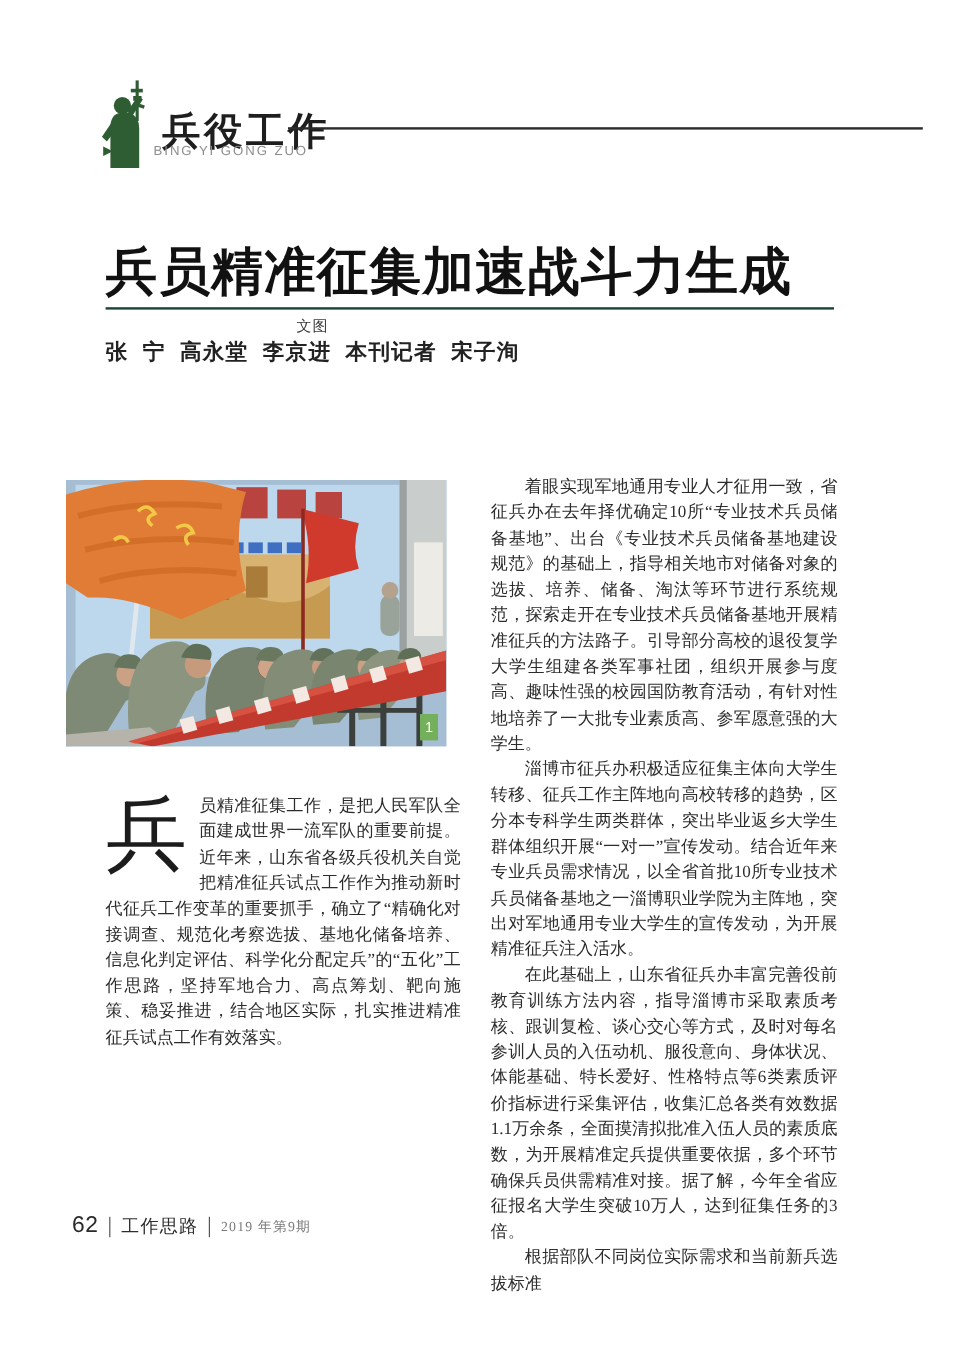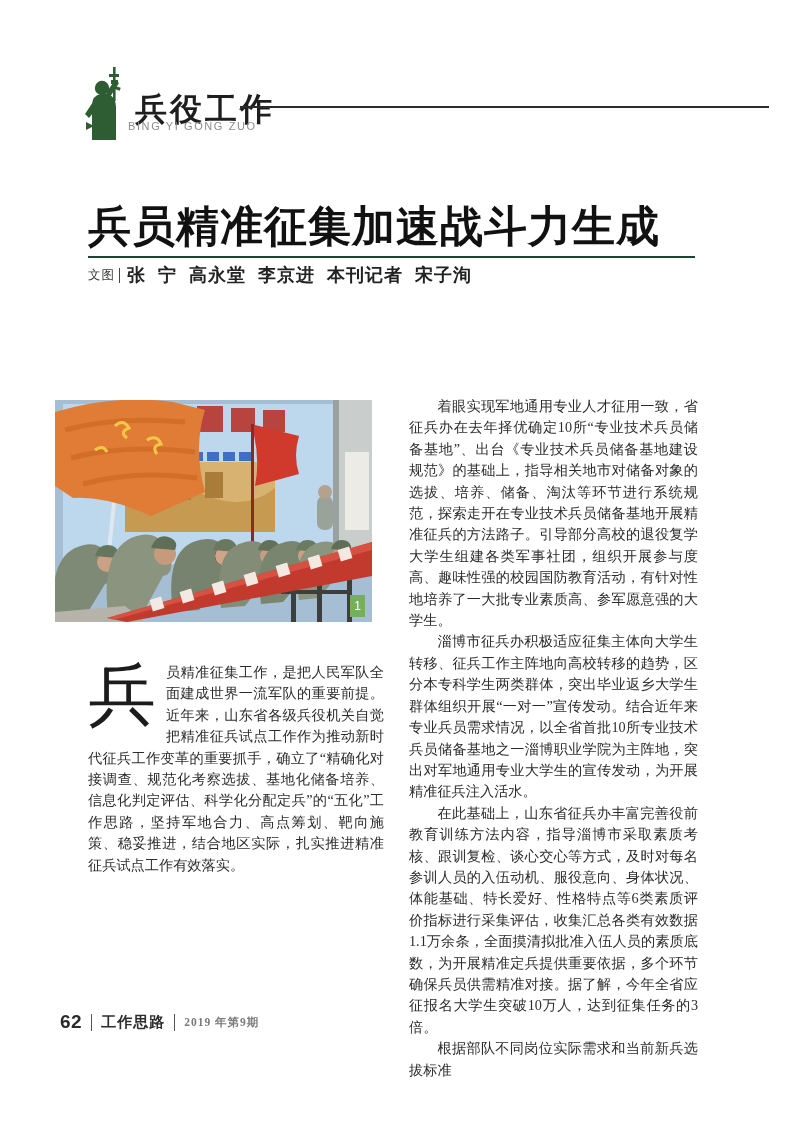--- a/index.html
+++ b/index.html
@@ -32,21 +32,21 @@
   .hdr-rule{position:absolute;left:240px;top:106px;width:529px;height:2px;background:#2b2b2b;}
   
   .art-title{
     position:absolute;left:88px;top:198px;width:620px;
     font-family:"Liberation Sans","DejaVu Sans",sans-serif;
     font-size:43px;font-weight:700;color:#111;letter-spacing:1px;white-space:nowrap;
   }
   .title-rule{position:absolute;left:88px;top:256px;width:607px;height:2px;background:var(--rule-green);}
   .byline{
     position:absolute;left:88px;top:264px;height:22px;
-    display:flex;align-items:center;
+    display:flex;align-items:center;flex-direction:column;
   }
   .byline .lbl{font-size:12.5px;color:#3a3a3a;letter-spacing:1px;}
   .byline .vbar{width:1px;height:15px;background:#444;margin:0 7px 0 4px;}
   .byline .authors{
     font-family:"Liberation Sans","DejaVu Sans",sans-serif;
     font-size:18px;font-weight:700;color:#222;white-space:pre;letter-spacing:1px;
   }
   
   .photo{position:absolute;left:55px;top:400px;width:317px;height:222px;overflow:hidden;background:#9fb9cf;}
   .photo svg{display:block;width:100%;height:100%;}
@@ -66,21 +66,21 @@
     float:left;
     font-size:68px;line-height:62px;
     width:72px;height:64px;
     margin:2px 6px 0 0;
     color:#1c1c1c;
     font-family:"Liberation Serif","DejaVu Serif",serif;
   }
   
   .footer{
     position:absolute;left:60px;top:1010px;height:24px;
-    display:flex;align-items:center;font-weight:bold;
+    display:flex;align-items:center;
   }
   .footer .pagenum{
     font-family:"Liberation Sans","DejaVu Sans",sans-serif;
     font-size:19px;color:#2a2a2a;letter-spacing:0.5px;
   }
   .footer .vbar{width:1px;height:17px;background:#555;margin:0 9px;}
   .footer .mag{font-size:15px;color:#2d2d2d;letter-spacing:1px;}
   .footer .issue{font-size:11.5px;color:#7a7a7a;letter-spacing:1px;}
 </style>
 </head>

